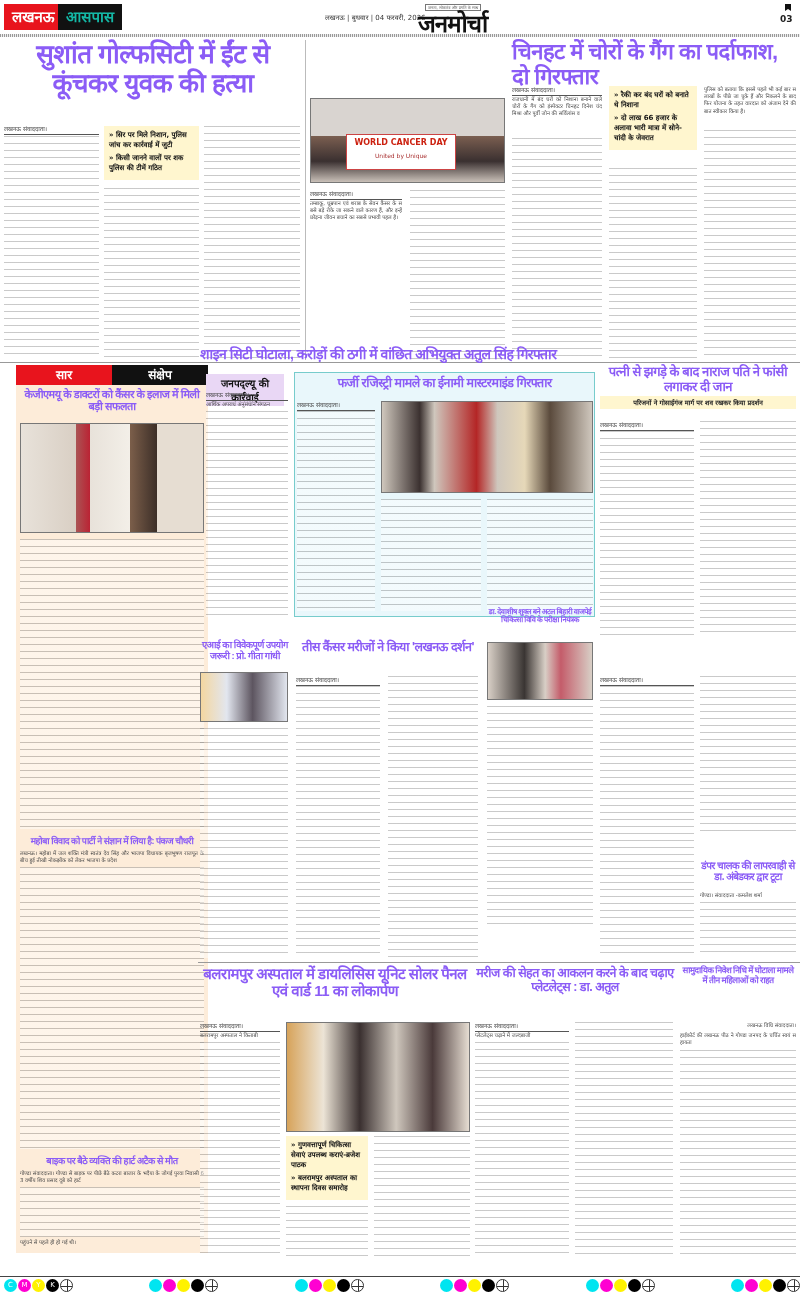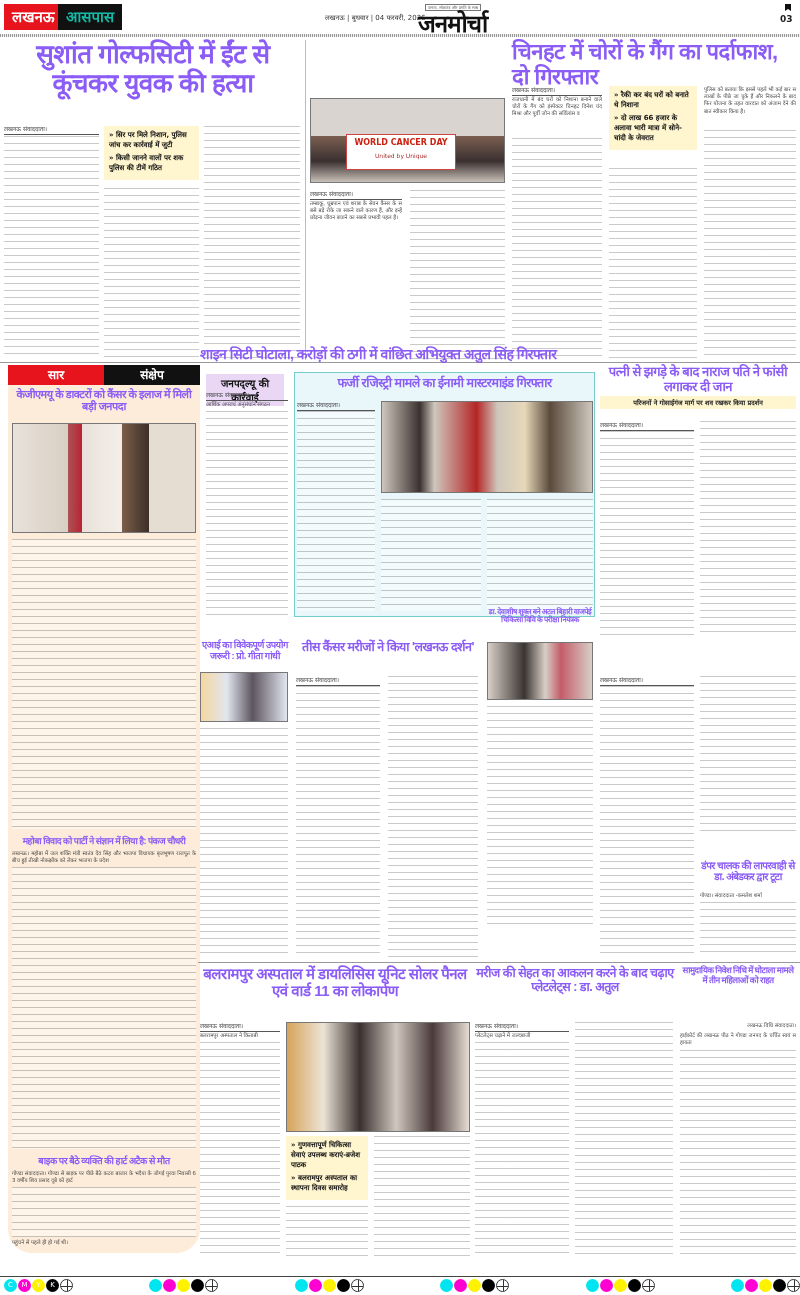--- a/index.html
+++ b/index.html
@@ -72,26 +72,26 @@
     <div>» <span>रैकी कर बंद घरों को बनाते थे निशाना</span></div>
     <div>» <span>दो लाख 66 हजार के अलावा भारी मात्रा में सोने-चांदी के जेवरात</span></div>
   </div>
   <div class="abs lines" style="left:97px;top:128px;width:88px;height:190px;"></div>
   <div class="abs txt" style="left:192px;top:46px;width:92px;height:40px;">पुलिस को बताया कि इससे पहले भी कई बार सलाखों के पीछे जा चुके हैं और निकलने के बाद फिर योजना के तहत वारदात को अंजाम देने की बात स्वीकार किया है।</div>
   <div class="abs lines" style="left:192px;top:90px;width:92px;height:228px;"></div>
 </div>
 
 <div class="abs" style="left:0;top:362px;width:800px;height:1px;background:#999;"></div>
 
-<div class="abs" style="left:8px;top:365px;width:192px;height:888px;background:#fdecd9;border-radius:24px;">
+<div class="abs" style="left:16px;top:365px;width:192px;height:888px;background:#fdecd9;">
   <div style="display:flex;">
     <span style="flex:1;background:#e8141d;color:#fff;font-weight:bold;font-size:12px;text-align:center;line-height:20px;">सार</span>
     <span style="flex:1;background:#111;color:#fff;font-weight:bold;font-size:12px;text-align:center;line-height:20px;">संक्षेप</span>
   </div>
-  <div class="hl" style="font-size:11px;padding:3px;">केजीएमयू के डाक्टरों को कैंसर के इलाज में मिली बड़ी जनपदा</div>
+  <div class="hl" style="font-size:11px;padding:3px;">केजीएमयू के डाक्टरों को कैंसर के इलाज में मिली बड़ी सफलता</div>
   <div class="abs photo" style="left:4px;top:58px;width:184px;height:110px;background:linear-gradient(90deg,#e8e2da 0,#d9cfc4 30%,#a55 30%,#b23 38%,#e8e2da 38%,#f3efe8 60%,#7b5e4a 60%,#3b2e27 75%,#e6ddd2 75%);"></div>
   <div class="abs lines" style="left:4px;top:174px;width:184px;height:290px;"></div>
   <div class="abs hl" style="left:2px;top:471px;width:188px;font-size:9px;">महोबा विवाद को पार्टी ने संज्ञान में लिया है: पंकज चौधरी</div>
   <div class="abs txt" style="left:4px;top:485px;width:184px;height:15px;">लखनऊ। महोबा में जल शक्ति मंत्री स्वतंत्र देव सिंह और भाजपा विधायक बृजभूषण राजपूत के बीच हुई तीखी नोकझोंक को लेकर भाजपा के प्रदेश</div>
   <div class="abs lines" style="left:4px;top:502px;width:184px;height:282px;"></div>
   <div class="abs hl" style="left:2px;top:791px;width:188px;font-size:9.5px;">बाइक पर बैठे व्यक्ति की हार्ट अटैक से मौत</div>
   <div class="abs txt" style="left:4px;top:805px;width:184px;height:15px;">गोण्डा संवाददाता। गोण्डा से बाइक पर पीछे बैठे कटरा बाजार के भदैया के जोगई पुरवा निवासी 63 वर्षीय शिव प्रसाद दूबे को हार्ट</div>
   <div class="abs lines" style="left:4px;top:822px;width:184px;height:50px;"></div>
   <div class="abs txt" style="left:4px;top:874px;width:184px;height:8px;">पहुंचने से पहले ही हो गई थी।</div>
 </div>

